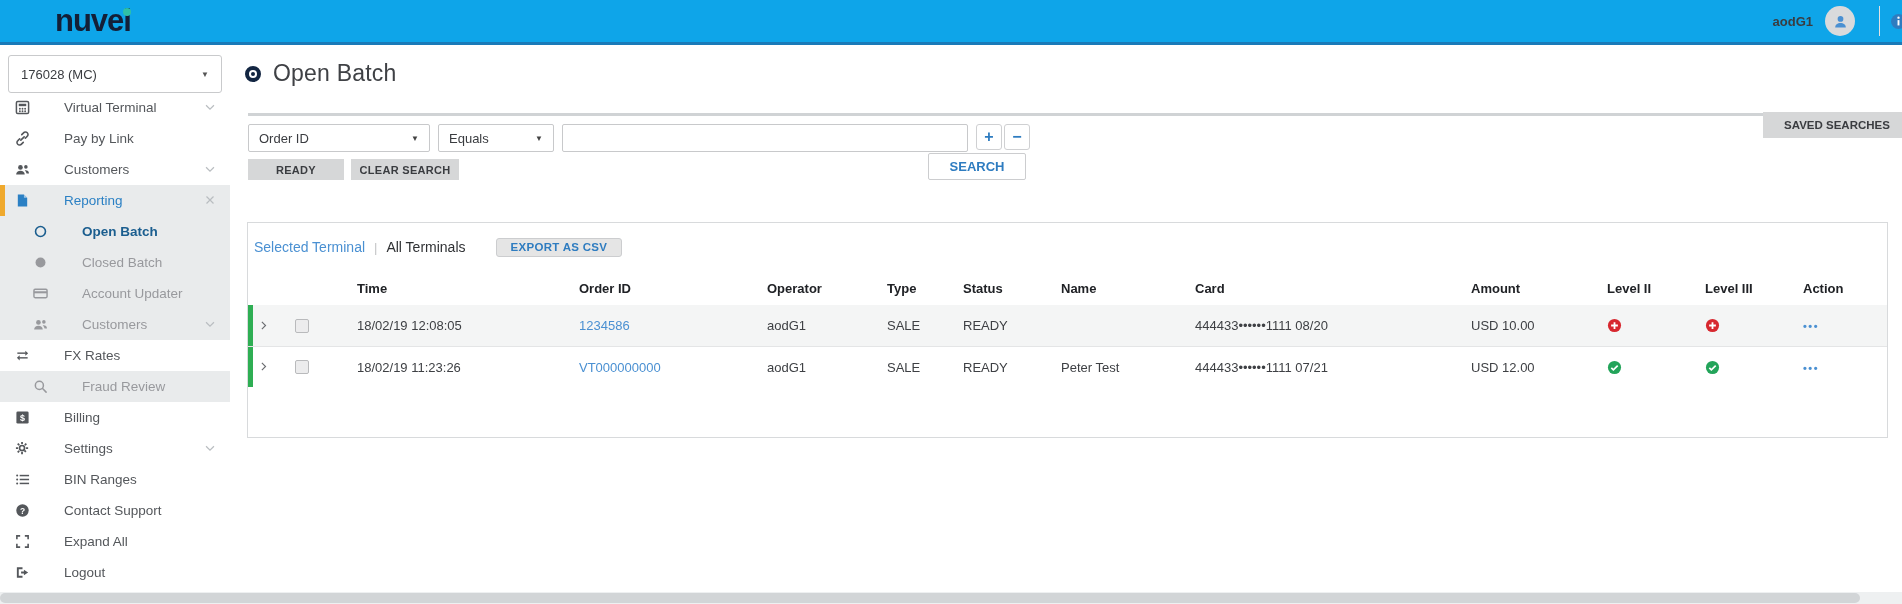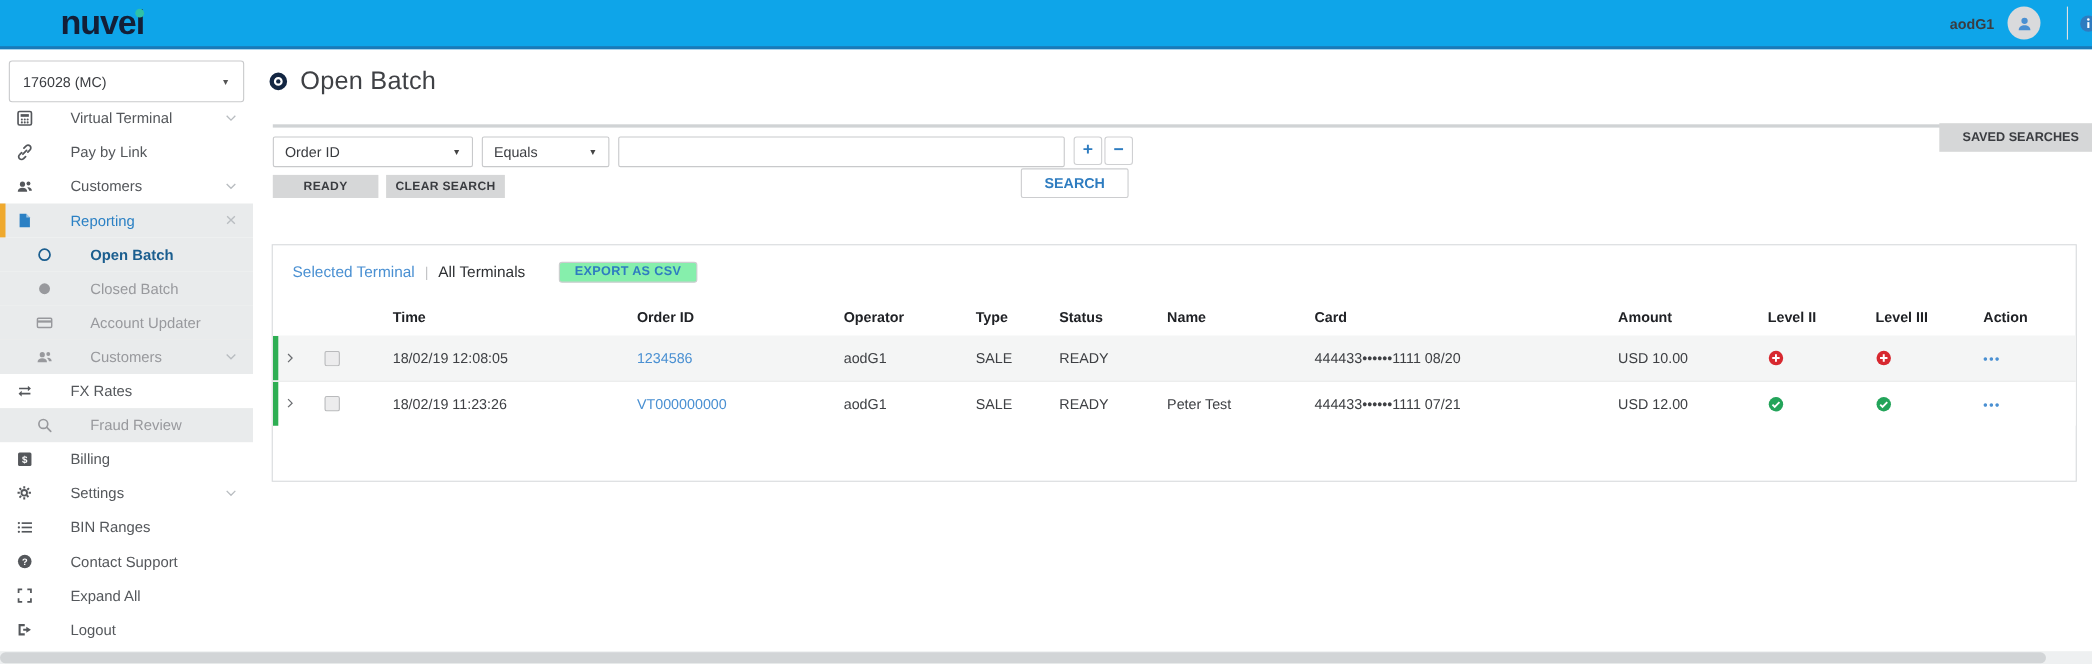--- a/index.html
+++ b/index.html
@@ -77,25 +77,25 @@
     border:1px solid #cccdcf; border-radius:2px; color:#2e7cc0; font-size:13px; font-weight:700;
     display:flex; align-items:center; justify-content:center; cursor:pointer; font-family:inherit;}
   .saved-searches{position:absolute; left:1533px; top:67px; width:170px; height:26px; background:#d6d7d8;
     display:flex; align-items:center; justify-content:center; gap:10px; font-size:11.5px;
     font-weight:700; color:#3a3c40; cursor:pointer;}
   .saved-searches svg{width:12px; height:12px; color:#3a3c40;}
 
   
   .card{position:absolute; left:17px; top:177px; width:1641px; height:216px;
     border:1px solid #d8dadc; background:#fff;}
-  .card-toolbar{height:48px; display:flex; align-items:center; padding-left:6px;margin-left:12px;}
+  .card-toolbar{height:48px; display:flex; align-items:center; padding-left:6px;}
   .link{color:var(--link); font-size:14px; cursor:pointer; text-decoration:none;}
   .toolbar-sep{color:#c3c4c6; margin:0 9px; font-size:13px;}
   .all-terminals{color:#2f3134; font-size:14px; font-weight:500;}
-  .export-btn{margin-left:30px; height:19px; padding:0 14px; background:#86efac;
+  .export-btn{margin-left:30px; height:19px; padding:0 14px; background:#e5e5e5;
     border:1px solid #cccdcf; border-radius:3px; color:#2e7cc0; font-size:11.5px; font-weight:700;
     letter-spacing:.3px; cursor:pointer; font-family:inherit;}
   .t-grid{display:grid; grid-template-columns:32px 44px 222px 188px 120px 76px 98px 134px 276px 136px 98px 98px 105px;
     align-items:center;}
   .t-head{height:34px;}
   .t-head .t-cell{font-weight:700; color:#202226; font-size:13px;}
   .t-cell{padding-left:33px; font-size:13px; color:#3e4044; white-space:nowrap; overflow:hidden;}
   .t-row{height:41px; box-shadow:inset 5px 0 0 var(--marker);}
   .t-row.odd{background:#f4f5f5;}
   .t-row.even{background:#fff; border-top:1px solid #e4e5e6;}

